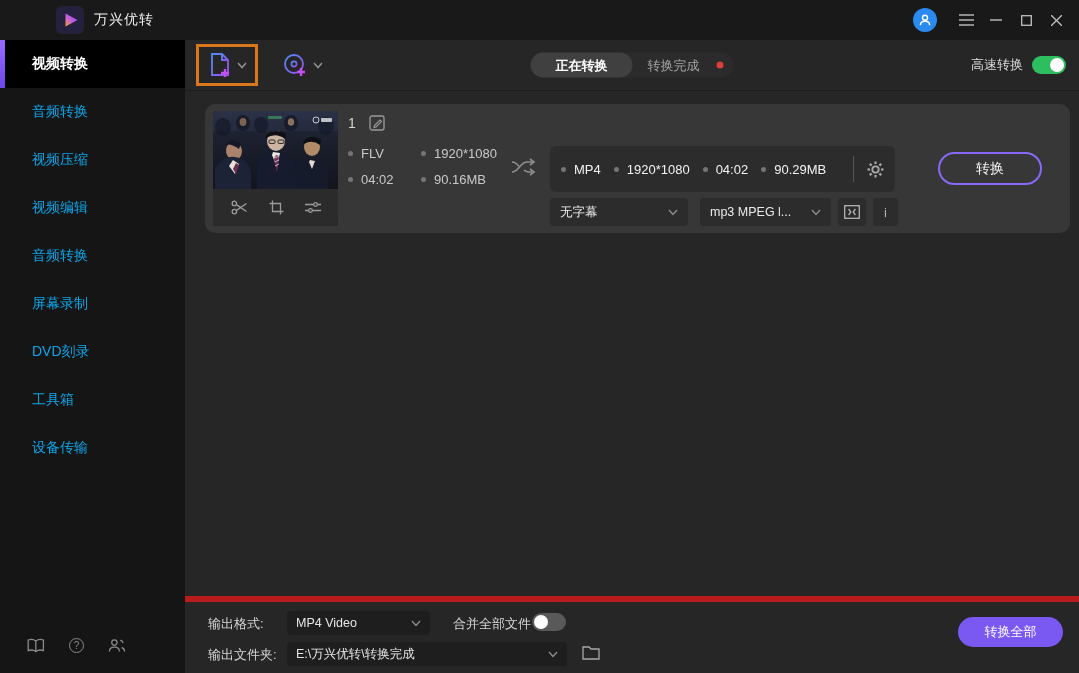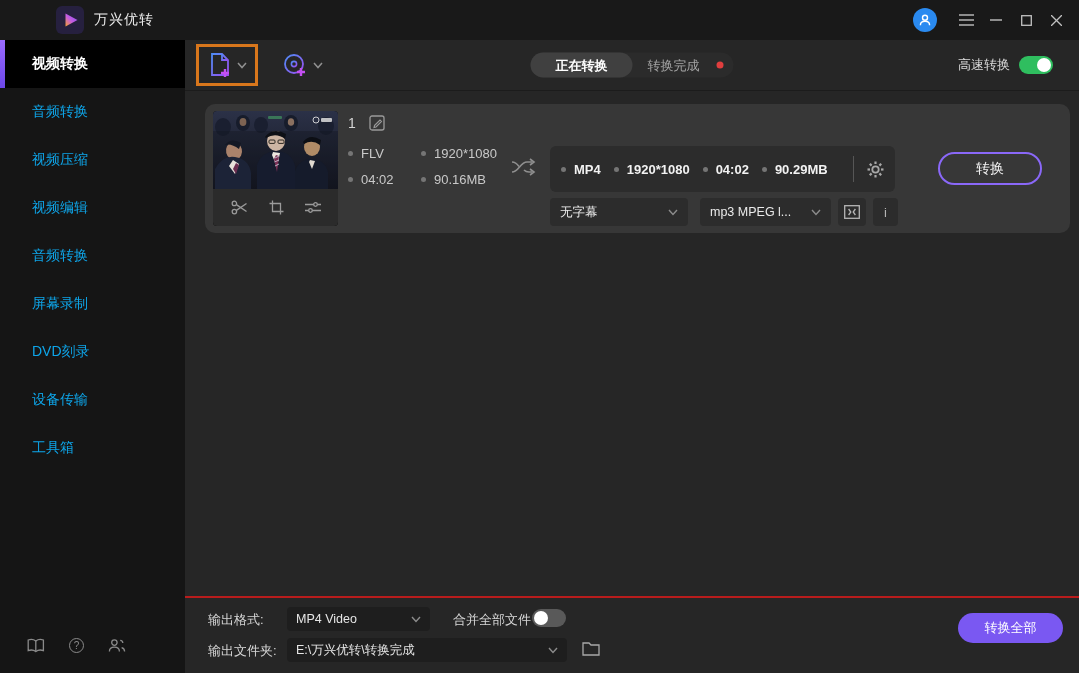--- a/index.html
+++ b/index.html
@@ -30,53 +30,53 @@
   .main { position:absolute; left:185px; top:40px; width:894px; height:633px; background:#262626; }
 
   
   .toolbar { position:relative; height:51px; border-bottom:1px solid #1c1c1c; display:flex; align-items:center; padding-left:11px; }
   .addfile-box { width:62px; height:42px; border:3px solid #d9771c; display:flex; align-items:center; justify-content:center; gap:5px; cursor:pointer; }
   .adddisc-box { margin-left:16px; width:56px; height:42px; display:flex; align-items:center; justify-content:center; gap:5px; cursor:pointer; }
   .tabs { position:absolute; left:50%; top:50%; transform:translate(-50%,-50%); height:25px; background:#2b2b2b; border-radius:13px; display:flex; align-items:center; }
   .tab { height:25px; display:flex; align-items:center; font-size:13px; color:#a5a5a5; padding:0 15px; border-radius:13px; cursor:pointer; }
   .tab.active { background:#404040; color:#fff; font-weight:bold; padding:0 25px; }
   .red-dot { width:7px; height:7px; border-radius:50%; background:#e03e3e; margin-left:2px; margin-right:10px; }
-  .speed { margin-left:auto; margin-right:26px; display:flex; align-items:flex-start; gap:9px; }
+  .speed { margin-left:auto; margin-right:13px; display:flex; align-items:flex-start; gap:9px; }
   .speed-label { font-size:13px; color:#dcdcdc; }
   .toggle { width:34px; height:18px; border-radius:9px; position:relative; cursor:pointer; }
   .toggle .knob { width:14px; height:14px; border-radius:50%; background:#fff; position:absolute; top:2px; }
   .toggle.on { background:#2fbe5f; } .toggle.on .knob { right:2px; }
   .toggle.off { background:#595959; } .toggle.off .knob { left:2px; }
 
   
   .content { position:relative; height:505px; }
   .card { position:absolute; left:20px; top:13px; width:865px; height:129px; background:#373737; border-radius:10px; }
   .thumb { position:absolute; left:8px; top:7px; width:125px; height:115px; border-radius:4px; overflow:hidden; background:#000; }
   .thumb-tools { position:absolute; left:0; bottom:0; width:125px; height:37px; background:#2b2b2b; display:flex; align-items:center; justify-content:center; gap:21px; color:#9a9a9a; }
   .idx-row { position:absolute; left:143px; top:11px; display:flex; align-items:center; gap:13px; }
   .file-index { font-size:14px; color:#d5d5d5; }
   .src-grid { position:absolute; left:143px; top:42px; display:grid; grid-template-columns:73px auto; grid-row-gap:11px; }
   .binfo { display:flex; align-items:center; gap:8px; font-size:13px; color:#c9c9c9; white-space:nowrap; }
   .bullet { width:5px; height:5px; border-radius:50%; background:#757575; flex:none; }
   .shuffle-wrap { position:absolute; left:306px; top:52px; color:#8f8f8f; }
   .out-box { position:absolute; left:345px; top:42px; width:345px; height:46px; background:#2c2c2c; border-radius:6px; display:flex; align-items:center; padding:0 11px; gap:13px; }
-  .out-box .binfo { color:#f2f2f2; font-weight:bold; }
+  .out-box .binfo { color:#f2f2f2; font-weight:normal; }
   .vdiv { width:1px; height:26px; background:#565656; margin-left:auto; }
   .gear-wrap { color:#a8a8a8; display:flex; }
   .dd-row { position:absolute; left:345px; top:94px; display:flex; align-items:center; }
   .dropdown { height:28px; background:#2c2c2c; border-radius:4px; display:flex; align-items:center; padding:0 10px; cursor:pointer; }
   .dropdown .dtext { font-size:12.5px; color:#eaeaea; flex:1; white-space:nowrap; overflow:hidden; }
   .dd-sub { width:138px; margin-right:12px; }
   .dd-audio { width:131px; margin-right:7px; }
   .sq-btn { width:28px; height:28px; background:#2c2c2c; border-radius:4px; display:flex; align-items:center; justify-content:center; color:#b5b5b5; margin-right:7px; cursor:pointer; }
   .sq-btn.info { width:25px; font-size:13px; }
   .convert-btn { position:absolute; left:733px; top:48px; width:104px; height:33px; border:2px solid #8a68f8; border-radius:18px; display:flex; align-items:center; justify-content:center; font-size:14px; color:#f2f2f2; background:transparent; cursor:pointer; }
 
   
-  .footer { position:relative; height:76px; border-top:2px solid #b91c1c; }
+  .footer { position:relative; height:76px; border-top:6px solid #b91c1c; }
   .flabel { position:absolute; font-size:13px; color:#d6d6d6; }
   .fdd { position:absolute; height:24px; background:#1e1e1e; border-radius:4px; display:flex; align-items:center; padding:0 9px; cursor:pointer; }
   .fdd .dtext { font-size:12.5px; color:#e6e6e6; flex:1; white-space:nowrap; overflow:hidden; }
   .folder-btn { position:absolute; color:#a8a8a8; cursor:pointer; }
   .convert-all { position:absolute; right:16px; top:15px; width:105px; height:30px; background:#7a58f2; border:none; border-radius:16px; color:#fff; font-size:13px; display:flex; align-items:center; justify-content:center; cursor:pointer; }
 
   .chev { flex:none; }
   svg { display:block; }
 </style>
 </head>
@@ -148,24 +148,24 @@
     <div class="side-item">
         <span>音频转换</span>
       </div>
     <div class="side-item">
         <span>屏幕录制</span>
       </div>
     <div class="side-item">
         <span>DVD刻录</span>
       </div>
     <div class="side-item">
+        <span>工具箱</span>
+      </div>
+    <div class="side-item">
         <span>设备传输</span>
-      </div>
-    <div class="side-item">
-        <span>工具箱</span>
       </div>
 
     <div class="side-bottom">
       <span class="sicon">
         <svg width="18" height="15" viewBox="0 0 18 15" fill="none" stroke="#8a8a8a" stroke-width="1.3">
           <path d="M1.2 2 C4 1 6.8 1.4 8.8 3 C10.8 1.4 13.6 1 16.4 2 V12.6 C13.6 11.6 10.8 12 8.8 13.6 C6.8 12 4 11.6 1.2 12.6 Z"></path>
           <line x1="8.8" y1="3" x2="8.8" y2="13.6"></line>
         </svg>
       </span>
       <span class="help-circle">

